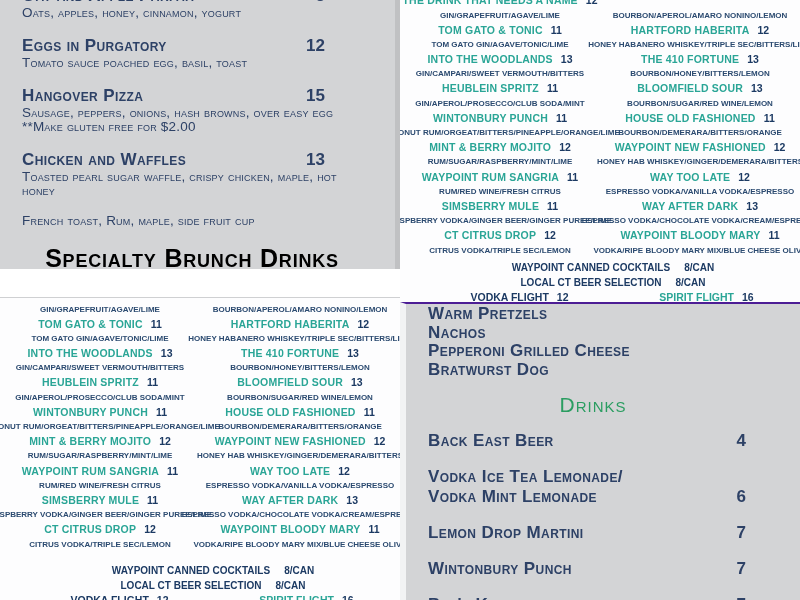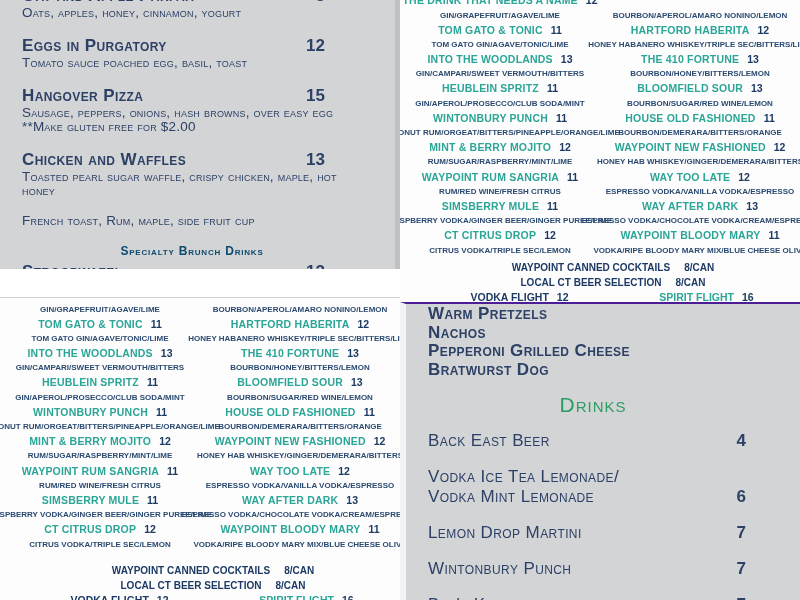--- a/index.html
+++ b/index.html
@@ -11,21 +11,21 @@
   .gray-panel{background:#d3d4d6;color:#2d4166;}
   .panel-brunch{left:0;top:0;width:400px;height:269px;border-right:5px solid #c0c1c3;}
   .panel-bar{left:400px;top:302px;width:400px;height:376px;border-left:6px solid #f2f3f4;border-top:2px solid #4c1d95;}
 
   .brunch-inner{padding:0 0 0 22px;margin-top:-14px;}
   .b-item{margin-bottom:16px;}
   .b-line{display:flex;justify-content:space-between;width:303px;}
   .b-name{font-size:17px;font-weight:600;font-variant:small-caps;letter-spacing:.4px;line-height:19px;}
   .b-price{font-size:17px;font-weight:600;line-height:19px;}
   .b-desc{font-size:13.5px;font-variant:small-caps;letter-spacing:.2px;line-height:14px;width:330px;margin-top:1px;}
-  .section-heading{color:#0c4a6e;font-size:12px;font-weight:700;font-variant:small-caps;letter-spacing:.8px;
+  .section-heading{color:#000000;font-size:25px;font-weight:700;font-variant:small-caps;letter-spacing:.8px;
                    text-align:center;width:340px;margin:2px 0 4px 0;}
 
   
   .white-panel{background:#fdfdfe;color:#1e3c66;}
   .panel-cocktail-top{left:400px;top:0;width:400px;height:302px;}
   .panel-cocktail-bottom{left:0;top:297px;width:400px;height:303px;border-top:1px solid #cfd0d2;}
   .cock-inner{margin-top:-7px;}
   .panel-cocktail-bottom .cock-inner{margin-top:-11px;}
   .cols{display:flex;}
   .col{width:200px;}
@@ -43,21 +43,21 @@
   .flight-name-teal{color:#2aa596;}
 
   
   .bar-inner{padding:1px 0 0 22px;}
   .snack{font-size:17px;font-weight:600;font-variant:small-caps;letter-spacing:.4px;line-height:18.5px;}
   .bar-heading{color:#2a9d61;font-size:21px;font-weight:400;font-variant:small-caps;letter-spacing:1px;
                text-align:center;width:330px;margin:14px 0 14px 0;}
   .bar-item{margin-bottom:16px;}
   .bar-line{display:flex;justify-content:space-between;width:318px;}
   .bar-names{display:flex;flex-direction:column;}
-  .bar-name{font-size:17px;font-weight:400;font-variant:small-caps;letter-spacing:.4px;line-height:20px;}
+  .bar-name{font-size:17px;font-weight:700;font-variant:small-caps;letter-spacing:.4px;line-height:20px;}
   .bar-name:empty{display:none;}
   .bar-price{font-size:17px;font-weight:600;line-height:20px;align-self:flex-end;}
 </style>
 </head>
 <body>
 
 <div class="canvas">
 
   <section class="panel gray-panel panel-brunch">
     <div class="brunch-inner">

